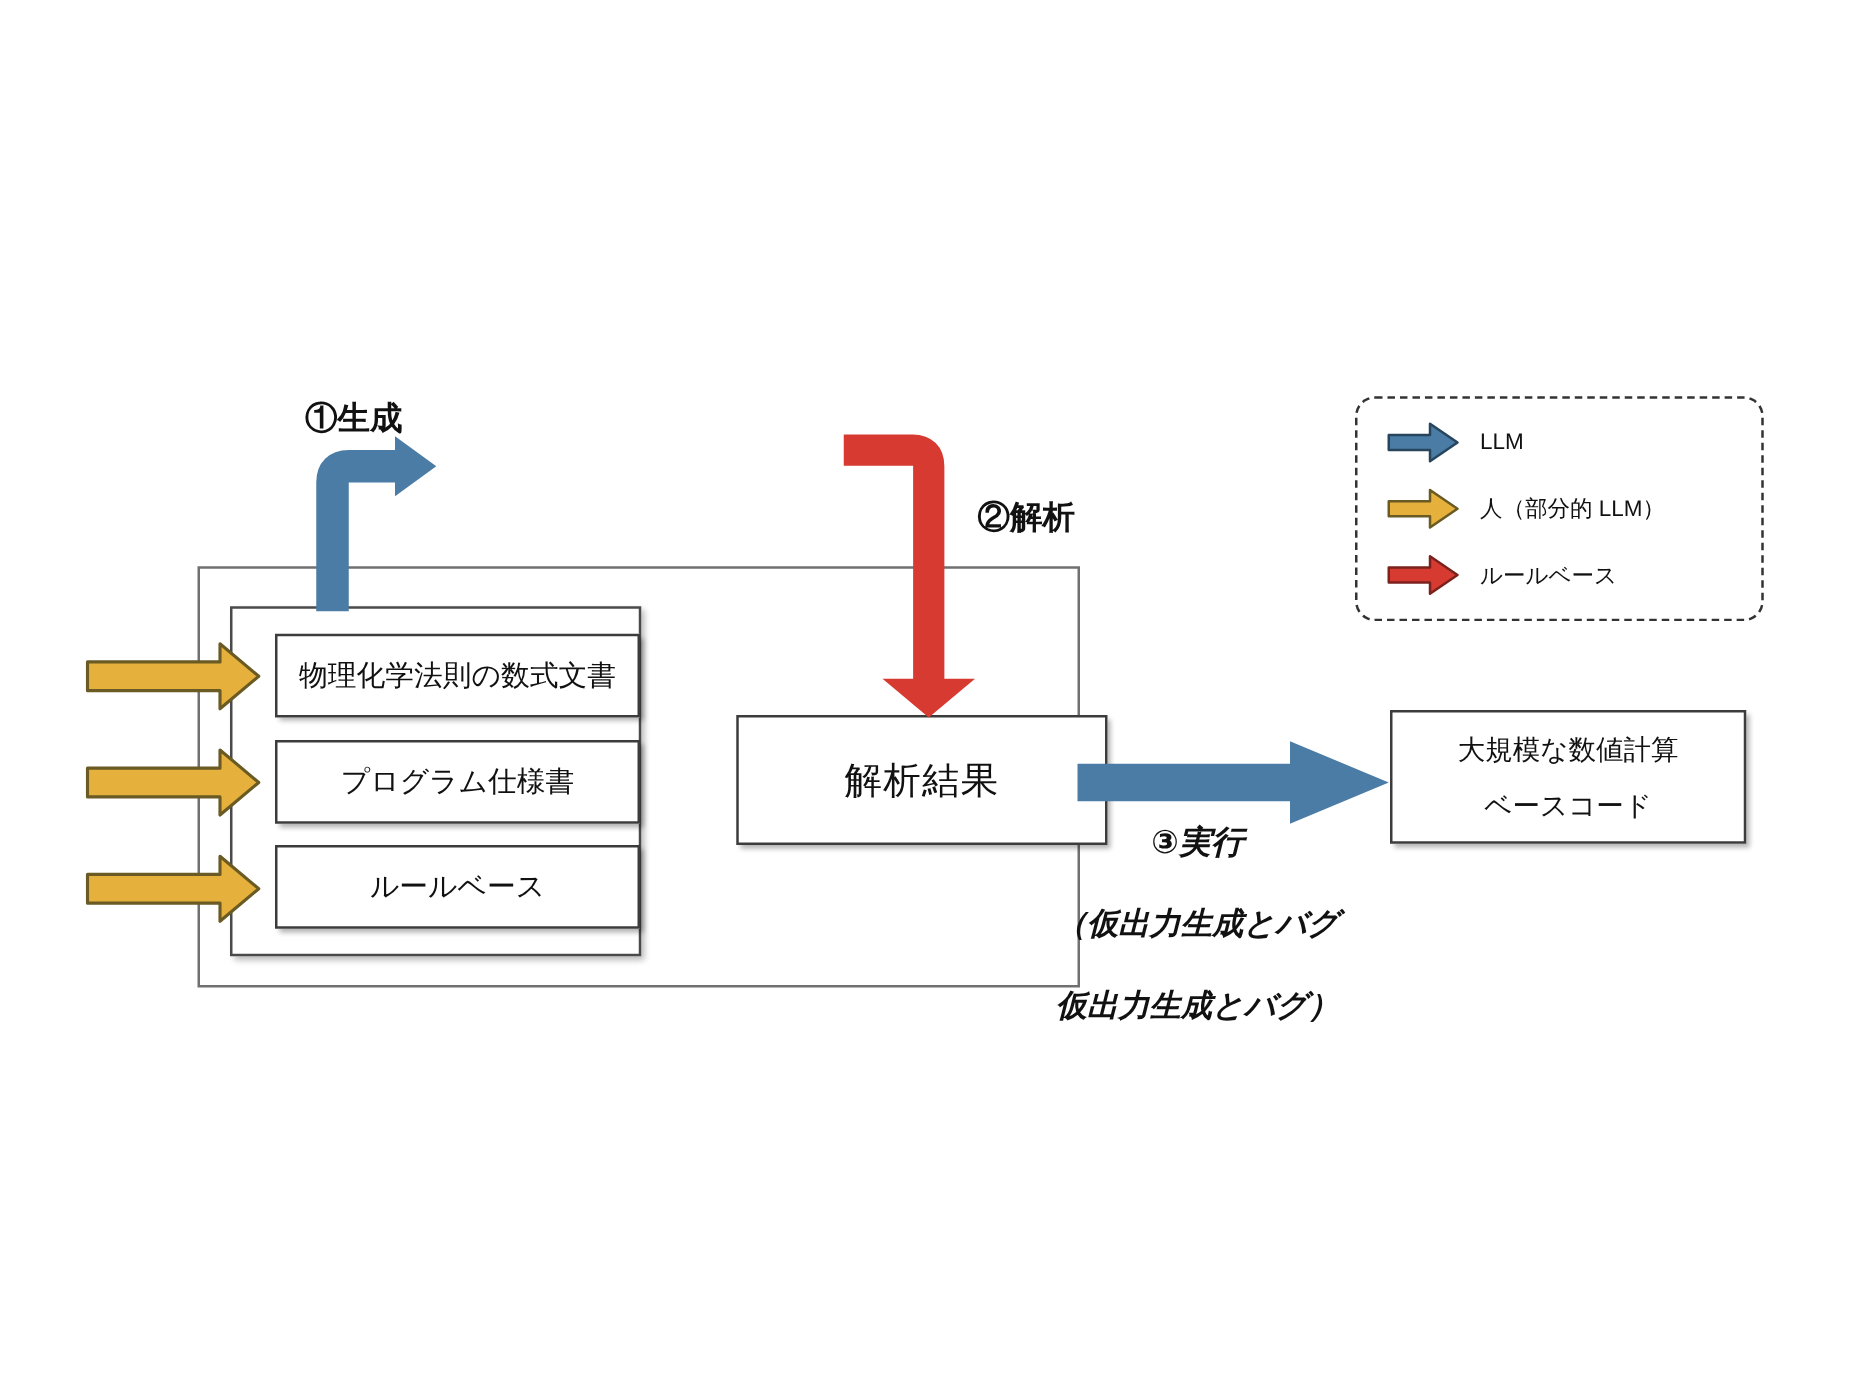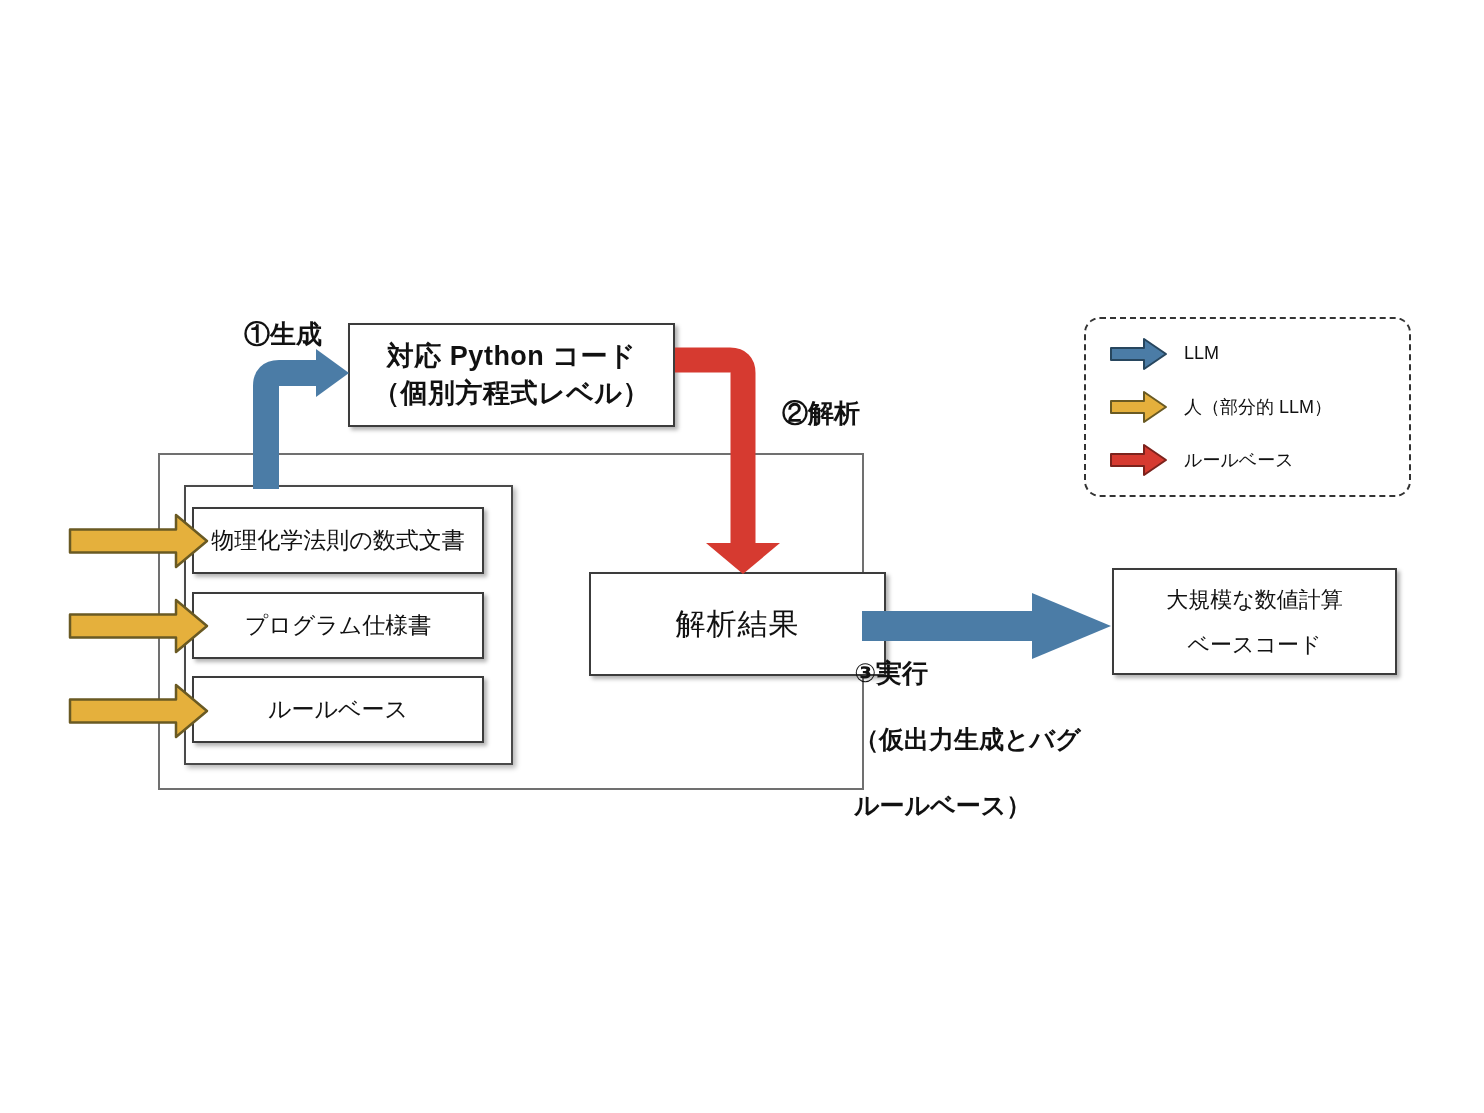--- a/index.html
+++ b/index.html
@@ -34,41 +34,43 @@
   .inner-frame {
     position: absolute;
     background: #ffffff;
     border: 2px solid #4a4a4a;
     box-shadow: 3px 3px 5px rgba(0,0,0,0.28);
   }
   .python-box { left: 348px; top: 323px; width: 327px; height: 104px;
     font-size: 27px; font-weight: 600; line-height: 37px; letter-spacing: 0.5px; }
   .outer-container { left: 158px; top: 453px; width: 706px; height: 337px; }
   .inner-container { left: 184px; top: 485px; width: 329px; height: 280px; }
-  .input-box { left: 192px; width: 292px; height: 67px; font-size: 23px; font-weight: 500; }
+  .input-box { left: 220px; width: 292px; height: 67px; font-size: 23px; font-weight: 500; }
   .input-box-1 { top: 507px; }
   .input-box-2 { top: 592px; }
   .input-box-3 { top: 676px; }
   .analysis-box { left: 545px; top: 572px; width: 297px; height: 104px;
     font-size: 30px; font-weight: 500; letter-spacing: 1px; margin-left: 44px; }
   .program-box { left: 1112px; top: 568px; width: 285px; height: 107px;
     font-size: 22px; font-weight: 500; line-height: 45px; }
   .step-label {
     position: absolute;
     font-weight: 700;
     font-size: 26px;
     white-space: nowrap;
     font-family: Liberation Mono, monospace;
   }
   .step1-label { left: 244px; top: 317px; }
   .step2-label { left: 782px; top: 396px; }
   .step3-block {
     position: absolute;
-    left: 854px; top: 656px; width: 252px;
+    left: 832px; top: 656px; width: 252px;
+    text-align: center;
     font-weight: 700;
+    font-style: italic;
   }
   .step3-line1 { font-size: 26px; margin-bottom: 7px; }
   .step3-note { font-size: 25px; line-height: 35px; margin-top: 31px; }
   .legend {
     position: absolute;
     left: 1084px; top: 317px; width: 327px; height: 180px;
     border: 2.5px dashed #333333;
     border-radius: 16px;
     display: flex;
     flex-direction: column;
@@ -103,24 +105,20 @@
   <div class="box input-box input-box-1">
     <span>物理化学法則の数式文書</span>
   </div>
   <div class="box input-box input-box-2">
     <span>プログラム仕様書</span>
   </div>
   <div class="box input-box input-box-3">
     <span>ルールベース</span>
   </div>
 
-  <div class="box python-box">
-    <span>対応 Python コード</span>
-    <span>（個別方程式レベル）</span>
-  </div>
 
   <div class="box analysis-box">
     <span>解析結果</span>
   </div>
 
   <div class="box program-box">
     <span>大規模な数値計算</span>
     <span>ベースコード</span>
   </div>
 
@@ -144,21 +142,21 @@
     <polygon points="70,529.5 176,529.5 176,515 207,541 176,567 176,552.5 70,552.5" stroke-width="2.5" stroke-linejoin="round" fill="#e5b03c" stroke="#6a5a23"></polygon>
     <polygon points="70,614.5 176,614.5 176,600 207,626 176,652 176,637.5 70,637.5" stroke-width="2.5" stroke-linejoin="round" fill="#e5b03c" stroke="#6a5a23"></polygon>
     <polygon points="70,699.5 176,699.5 176,685 207,711 176,737 176,722.5 70,722.5" stroke-width="2.5" stroke-linejoin="round" fill="#e5b03c" stroke="#6a5a23"></polygon>
   </svg>
 
   <div class="step-label step1-label">①生成</div>
   <div class="step-label step2-label">②解析</div>
   <div class="step3-block">
     <div class="step3-line1">③実行</div>
     <div class="step3-note">（仮出力生成とバグ</div>
-    <div class="step3-note">ルールベース）</div>
+    <div class="step3-note">仮出力生成とバグ）</div>
   </div>
 
   <div class="legend">
     <div class="legend-row">
       <svg width="62" height="36" viewBox="0 0 62 36">
         <polygon points="3,12 36,12 36,3 58,18 36,33 36,24 3,24" stroke-width="2" stroke-linejoin="round" fill="#4b7ca6" stroke="#27465e"></polygon>
       </svg>
       <span class="legend-label">LLM</span>
     </div>
     <div class="legend-row">

